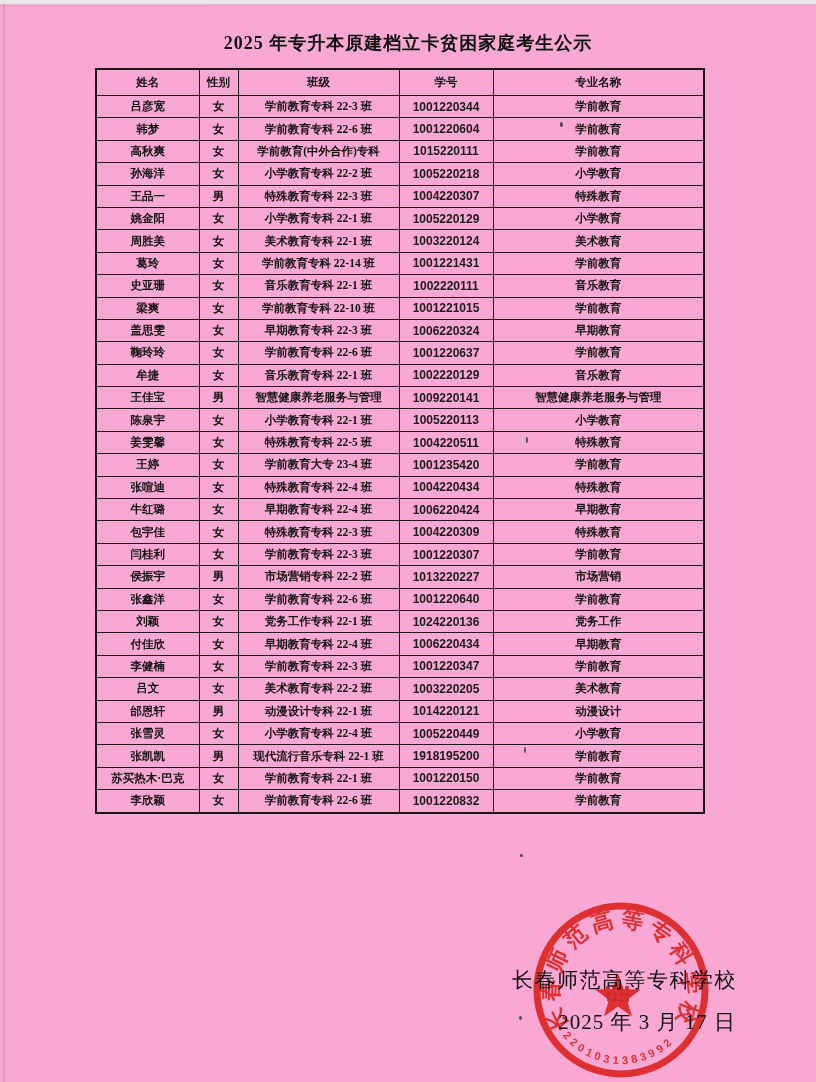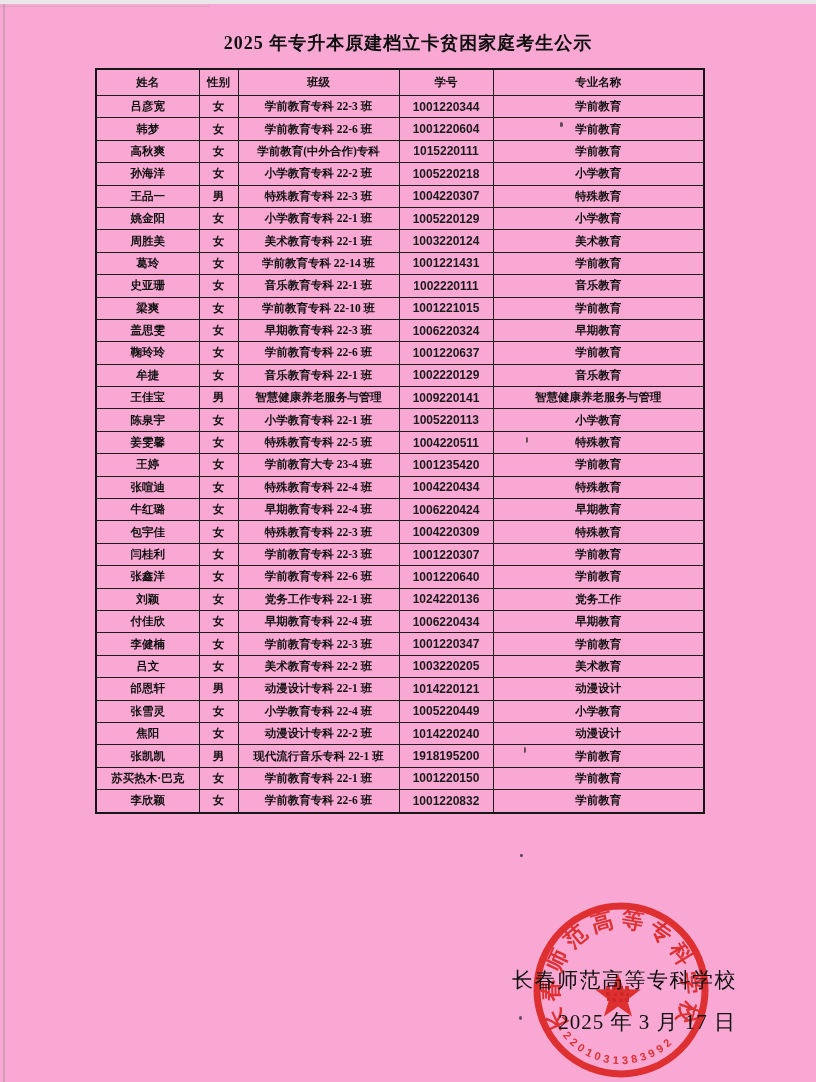--- a/index.html
+++ b/index.html
@@ -246,20 +246,27 @@
           <td>特殊教育</td>
         </tr>
         <tr>
           <td>闫桂利</td>
           <td>女</td>
           <td>学前教育专科 22-3 班</td>
           <td class="id-cell">1001220307</td>
           <td>学前教育</td>
         </tr>
         <tr>
+          <td>侯振宇</td>
+          <td>男</td>
+          <td>市场营销专科 22-2 班</td>
+          <td class="id-cell">1013220227</td>
+          <td>市场营销</td>
+        </tr>
+        <tr>
           <td>张鑫洋</td>
           <td>女</td>
           <td>学前教育专科 22-6 班</td>
           <td class="id-cell">1001220640</td>
           <td>学前教育</td>
         </tr>
         <tr>
           <td>刘颖</td>
           <td>女</td>
           <td>党务工作专科 22-1 班</td>
@@ -293,27 +300,20 @@
           <td>动漫设计专科 22-1 班</td>
           <td class="id-cell">1014220121</td>
           <td>动漫设计</td>
         </tr>
         <tr>
           <td>张雪灵</td>
           <td>女</td>
           <td>小学教育专科 22-4 班</td>
           <td class="id-cell">1005220449</td>
           <td>小学教育</td>
-        </tr>
-        <tr>
-          <td>焦阳</td>
-          <td>女</td>
-          <td>动漫设计专科 22-2 班</td>
-          <td class="id-cell">1014220240</td>
-          <td>动漫设计</td>
         </tr>
         <tr>
           <td>张凯凯</td>
           <td>男</td>
           <td>现代流行音乐专科 22-1 班</td>
           <td class="id-cell">1918195200</td>
           <td>学前教育</td>
         </tr>
         <tr>
           <td>苏买热木·巴克</td>

